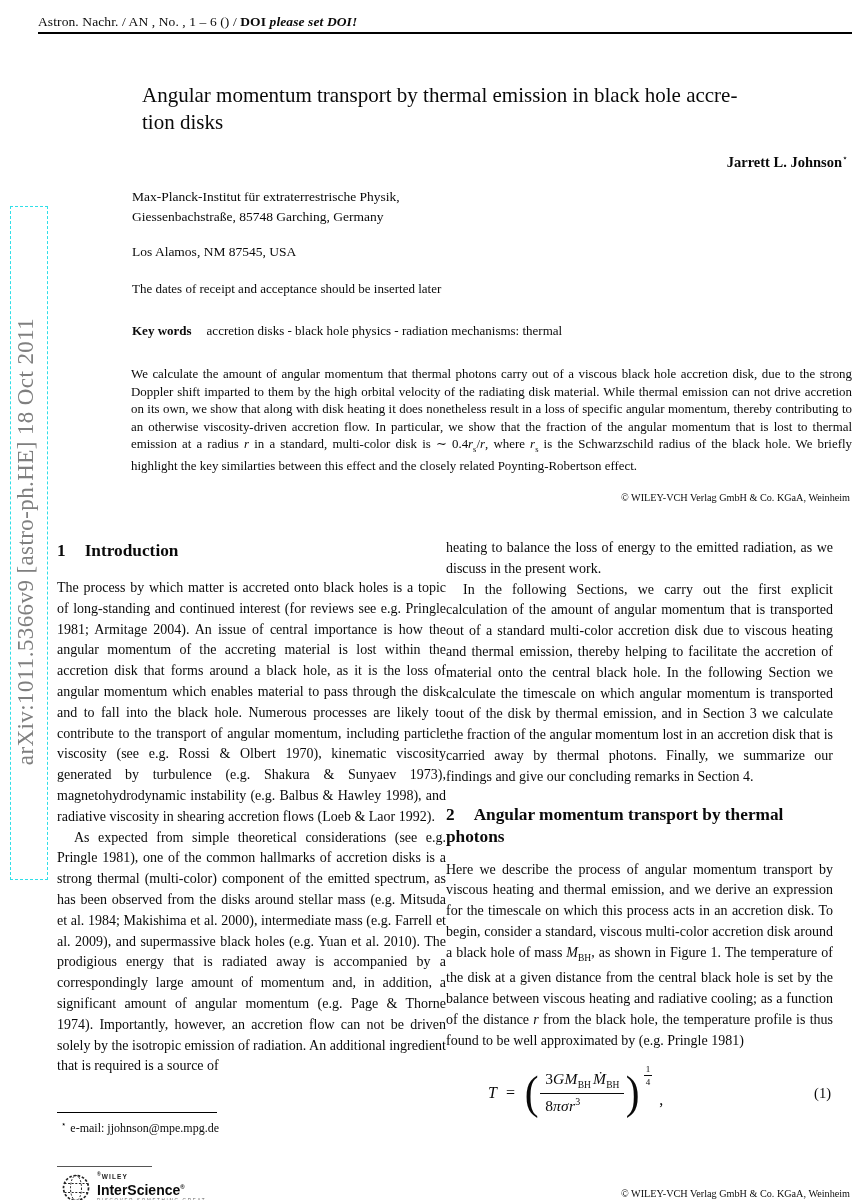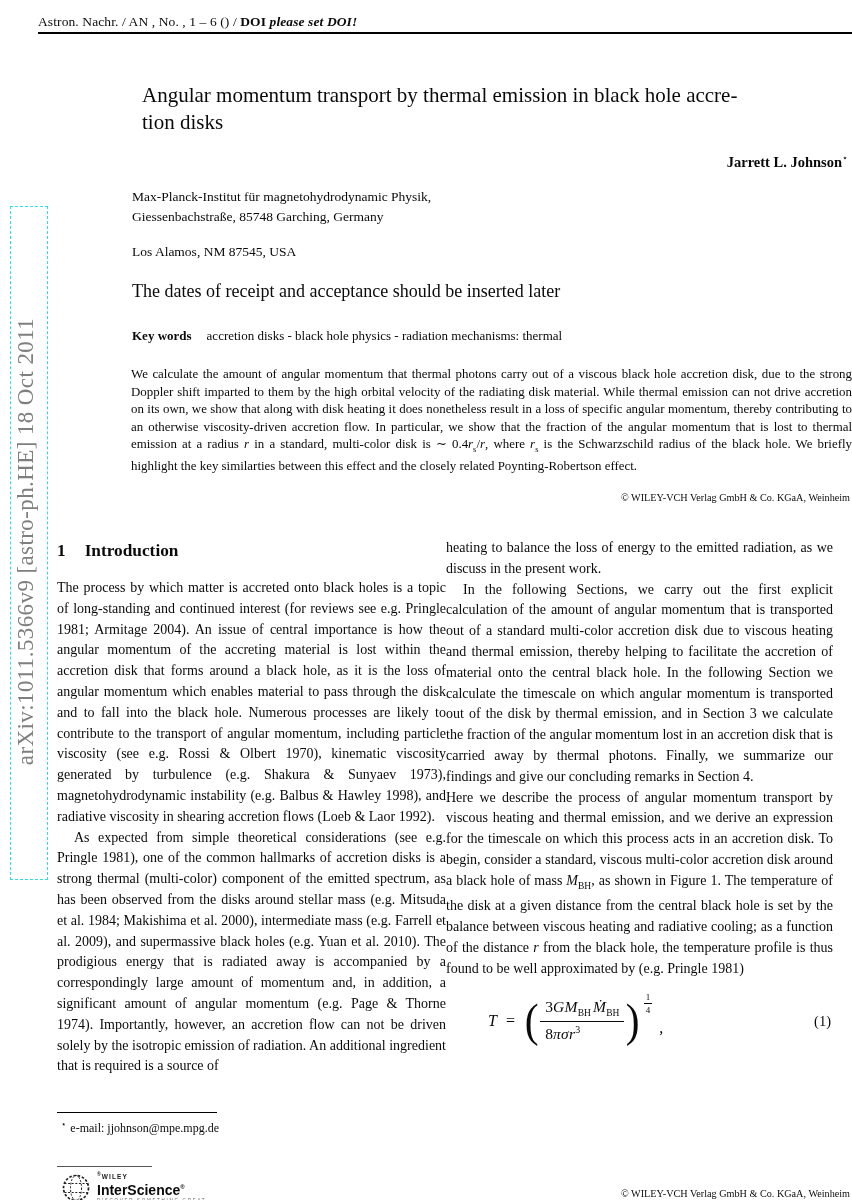--- a/index.html
+++ b/index.html
@@ -21,21 +21,21 @@
     text-align:center; font-size:23px; color:#7f7f7f; letter-spacing:0.4px; }
 
   
   .masthead { position:absolute; left:132px; top:72px; width:716px; }
   .title { margin:0 0 0 10px; font-size:21px; font-weight:normal; line-height:27px; }
   .title .tl { display:block; }
   .author { margin-top:16px; font-size:14.5px; font-weight:bold;text-align:right; }
   .author sup { font-size:9.5px; font-weight:normal; }
   .affil { margin-top:16px; font-size:13.5px; line-height:20.5px; }
   .affil + .affil { margin-top:14px; }
-  .dates { margin-top:19px; font-size:18px; }
+  .dates { margin-top:19px; font-size:13px; }
   .keywords { margin-top:26px; font-size:13px; }
   .kw-label { margin-right:15px; }
 
   
   .abstract { position:absolute; left:131px; top:356px; width:721px; margin:0;
     font-size:12.9px; line-height:17.5px; text-align:justify; }
   .abstract i { font-style:italic; }
   .abstract sub { font-size:8.5px; }
   .abs-copyright { position:absolute; right:2px; top:482px; font-size:10.2px; }
 
@@ -99,21 +99,21 @@
     <div class="arxiv-text">arXiv:1011.5366v9  [astro-ph.HE]  18 Oct 2011</div>
   </div>
 
   <div class="masthead">
     <h1 class="title">
       <span class="tl">Angular momentum transport by thermal emission in black hole accre-</span>
       <span class="tl">tion disks</span>
     </h1>
     <div class="author"><span>Jarrett L. Johnson</span><sup>⋆</sup></div>
     <div class="affil">
-      <div>Max-Planck-Institut für magnetohydrodynamic Physik,</div>
+      <div>Max-Planck-Institut für extraterrestrische Physik,</div>
       <div>Giessenbachstraße, 85748 Garching, Germany</div>
     </div>
     <div class="affil">
       <div>Los Alamos, NM 87545, USA</div>
     </div>
     <div class="dates">The dates of receipt and acceptance should be inserted later</div>
     <div class="keywords"><b class="kw-label">Key words</b><span>accretion disks - black hole physics - radiation mechanisms: thermal</span></div>
   </div>
 
   <p class="abstract"><span>We calculate the amount of angular momentum that thermal photons carry out of a viscous black hole accretion disk, due to the strong Doppler shift imparted to them by the high orbital velocity of the radiating disk material. While thermal emission can not drive accretion on its own, we show that along with disk heating it does nonetheless result in a loss of specific angular momentum, thereby contributing to an otherwise viscosity-driven accretion flow. In particular, we show that the fraction of the angular momentum that is lost to thermal emission at a radius </span><i>r</i><span> in a standard, multi-color disk is ∼ 0.4</span><i>r</i><sub>s</sub><span>/</span><i>r</i><span>, where </span><i>r</i><sub>s</sub><span> is the Schwarzschild radius of the black hole. We briefly highlight the key similarties between this effect and the closely related Poynting-Robertson effect.</span></p>
@@ -122,20 +122,21 @@
 
   <div class="columns">
     <div class="col col-left">
       <p class="h2"><span class="secnum">1</span><span class="sectitle">Introduction</span></p>
       <p class="body">The process by which matter is accreted onto black holes is a topic of long-standing and continued interest (for reviews see e.g. Pringle 1981; Armitage 2004). An issue of central importance is how the angular momentum of the accreting material is lost within the accretion disk that forms around a black hole, as it is the loss of angular momentum which enables material to pass through the disk and to fall into the black hole. Numerous processes are likely to contribute to the transport of angular momentum, including particle viscosity (see e.g. Rossi &amp; Olbert 1970), kinematic viscosity generated by turbulence (e.g. Shakura &amp; Sunyaev 1973), magnetohydrodynamic instability (e.g. Balbus &amp; Hawley 1998), and radiative viscosity in shearing accretion flows (Loeb &amp; Laor 1992).</p>
       <p class="body indent">As expected from simple theoretical considerations (see e.g. Pringle 1981), one of the common hallmarks of accretion disks is a strong thermal (multi-color) component of the emitted spectrum, as has been observed from the disks around stellar mass (e.g. Mitsuda et al. 1984; Makishima et al. 2000), intermediate mass (e.g. Farrell et al. 2009), and supermassive black holes (e.g. Yuan et al. 2010). The prodigious energy that is radiated away is accompanied by a correspondingly large amount of momentum and, in addition, a significant amount of angular momentum (e.g. Page &amp; Thorne 1974). Importantly, however, an accretion flow can not be driven solely by the isotropic emission of radiation. An additional ingredient that is required is a source of</p>
     </div>
     <div class="col col-right">
       <p class="body">heating to balance the loss of energy to the emitted radiation, as we discuss in the present work.</p>
       <p class="body indent">In the following Sections, we carry out the first explicit calculation of the amount of angular momentum that is transported out of a standard multi-color accretion disk due to viscous heating and thermal emission, thereby helping to facilitate the accretion of material onto the central black hole. In the following Section we calculate the timescale on which angular momentum is transported out of the disk by thermal emission, and in Section 3 we calculate the fraction of the angular momentum lost in an accretion disk that is carried away by thermal photons. Finally, we summarize our findings and give our concluding remarks in Section 4.</p>
+      <p class="h2 sec2"><span class="secnum">2</span><span class="sectitle">Angular momentum transport by thermal photons</span></p>
       <p class="body"><span>Here we describe the process of angular momentum transport by viscous heating and thermal emission, and we derive an expression for the timescale on which this process acts in an accretion disk. To begin, consider a standard, viscous multi-color accretion disk around a black hole of mass </span><i>M</i><sub class="mathsub">BH</sub><span>, as shown in Figure 1. The temperature of the disk at a given distance from the central black hole is set by the balance between viscous heating and radiative cooling; as a function of the distance </span><i>r</i><span> from the black hole, the temperature profile is thus found to be well approximated by (e.g. Pringle 1981)</span></p>
 
       <div class="equation">
         <span class="eq-math">
           <i>T</i>
           <span class="rel">=</span>
           <span class="paren">(</span>
           <span class="frac">
             <span class="num"><span>3</span><i>G</i><i>M</i><sub class="mathsub">BH</sub><i class="mdot">Ṁ</i><sub class="mathsub">BH</sub></span>
             <span class="den"><span>8</span><i>πσr</i><sup class="mathsup">3</sup></span>

